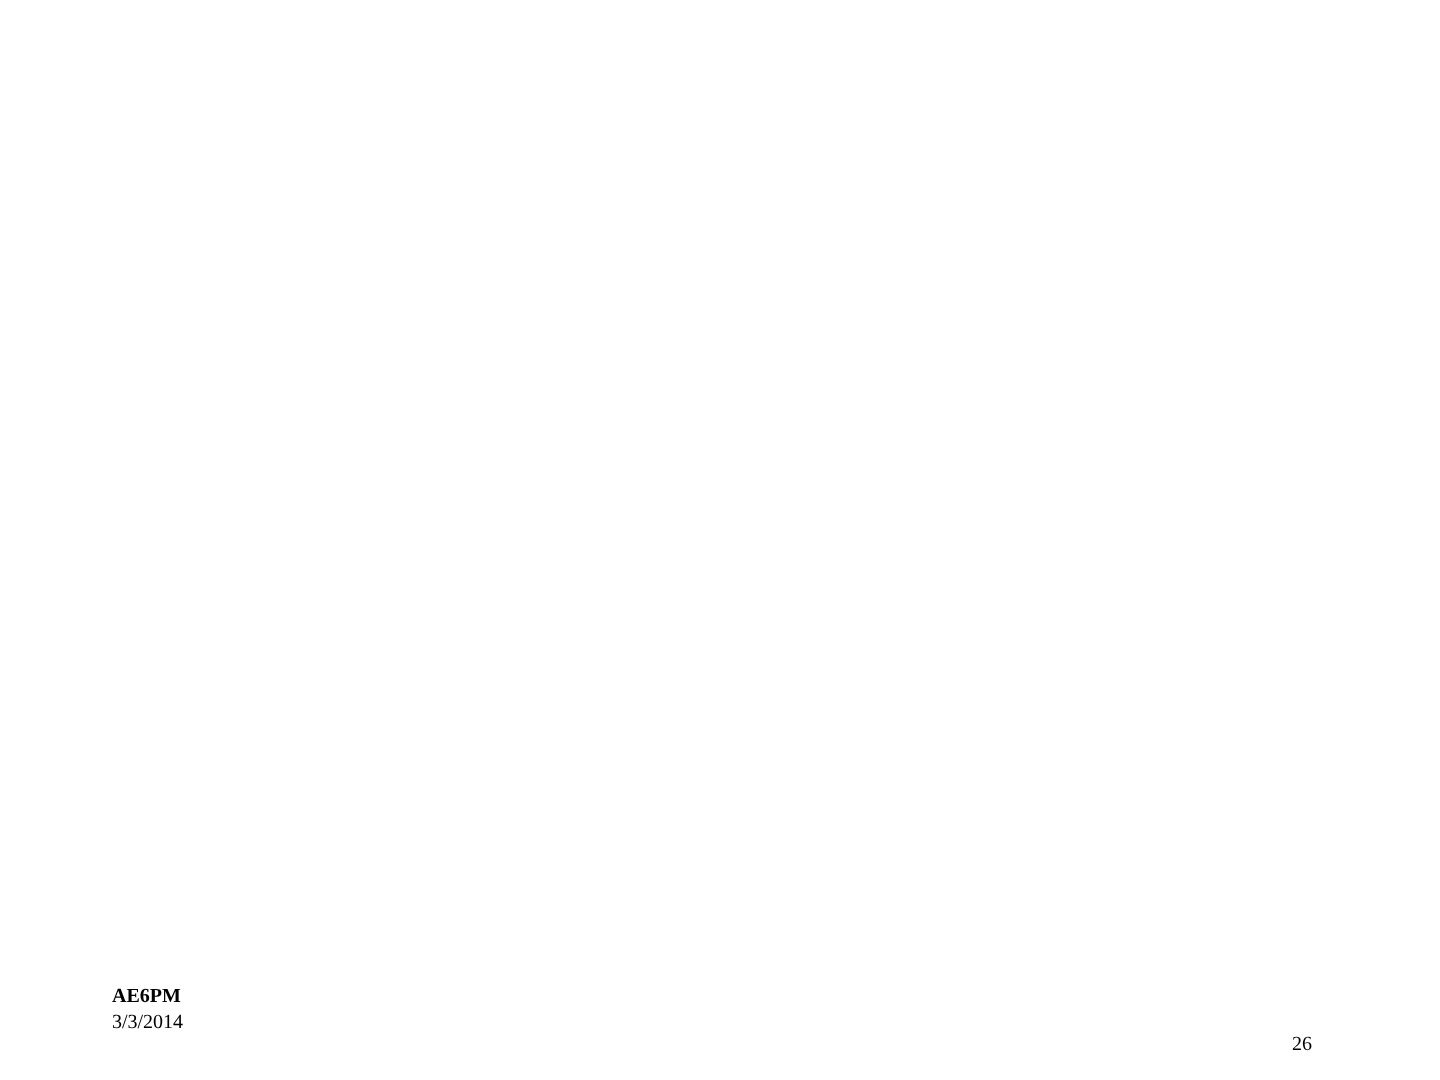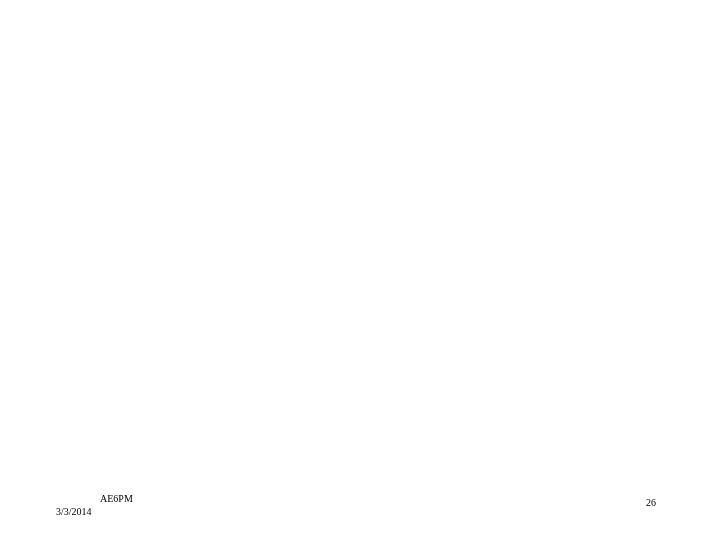--- a/index.html
+++ b/index.html
@@ -53,32 +53,31 @@
     left: 56px;
     top: 492px;
     font-family: "Liberation Serif", serif;
     font-size: 10px;
     line-height: 13px;
     color: #000000;
     white-space: nowrap;
   }
   .footer-left .author {
     display: block;
-    font-weight: normal;
-    margin-left: 44px;
+    font-weight: bold;
   }
   .footer-left .date {
     display: block;
     font-weight: normal;
   }
 
   .footer-page {
     position: absolute;
     left: 646px;
-    top: 496px;
+    top: 516px;
     width: 30px;
     text-align: left;
     font-family: "Liberation Serif", serif;
     font-size: 10px;
     line-height: 13px;
     color: #000000;
     white-space: nowrap;
   }
 </style>
 </head>

